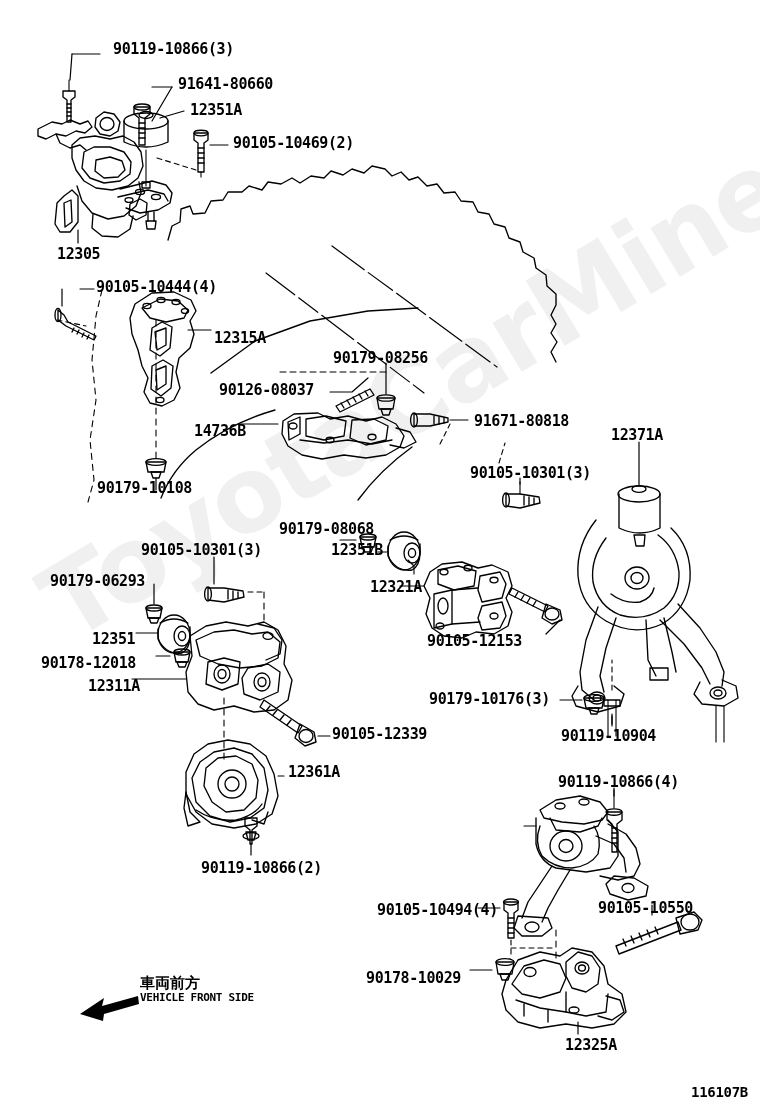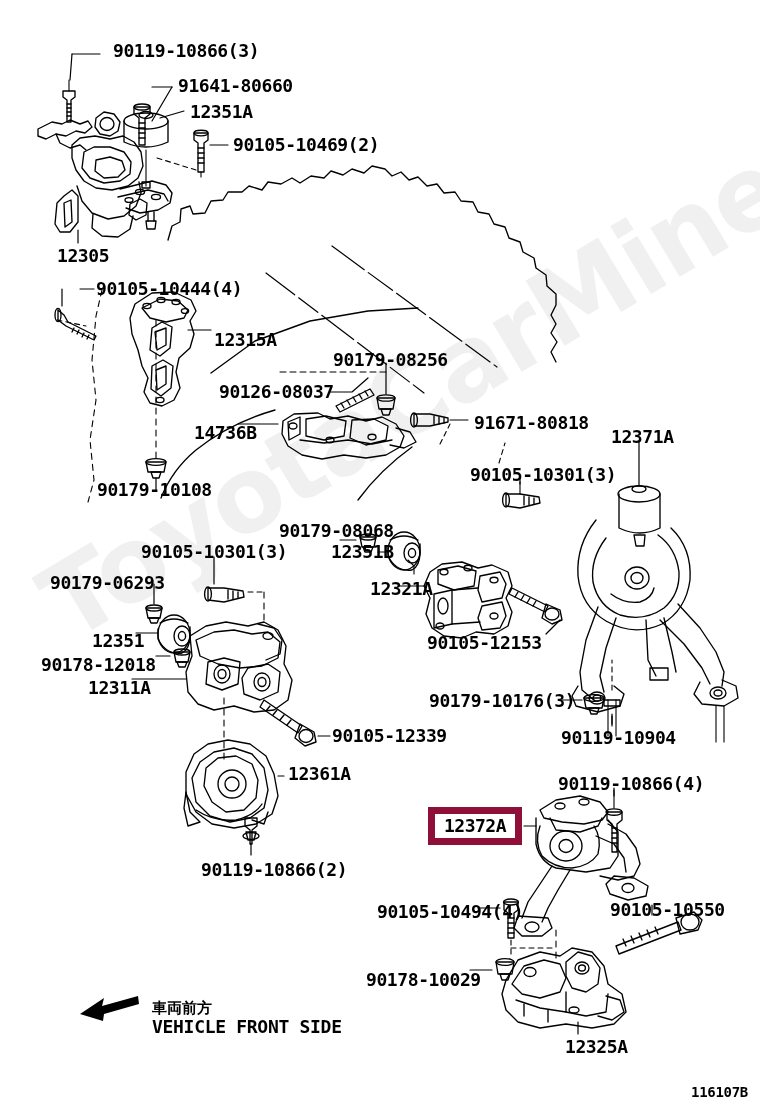--- a/index.html
+++ b/index.html
@@ -30,21 +30,21 @@
     color:#f0f0f0;
     white-space:nowrap;
     pointer-events:none;
     user-select:none;
   }
 
   
   .lbl{
     position:absolute;
     font-family:"DejaVu Sans Mono","Liberation Mono",monospace;
-    font-size:18px;
+    font-size:15px;
     font-weight:700;
     color:#000;
     white-space:nowrap;
     letter-spacing:-0.4px;
     line-height:1;
   }
 
   
   .hl-box{
     position:absolute;
@@ -56,31 +56,30 @@
   }
   .hl-box .hl-text{
     font-family:"DejaVu Sans Mono","Liberation Mono",monospace;
     font-size:18px;font-weight:700;color:#000;
     letter-spacing:-0.5px;line-height:1;
   }
 
   
   .front-note{
     position:absolute;
-    left:152px;top:975px;
+    left:140px;top:975px;
     line-height:1.12;
-    margin-top:25px;
   }
   .front-note .jp{
     font-family:"DejaVu Sans","Liberation Sans",sans-serif;
     font-size:15px;font-weight:700;color:#000;
   }
   .front-note .en{
     font-family:"DejaVu Sans Mono","Liberation Mono",monospace;
-    font-size:18px;font-weight:700;color:#000;letter-spacing:-0.3px;
+    font-size:11px;font-weight:700;color:#000;letter-spacing:-0.3px;
   }
   .front-arrow{position:absolute;left:78px;top:992px;}
 
   
   .diag-id{
     position:absolute;
     right:12px;bottom:12px;
     font-family:"DejaVu Sans Mono","Liberation Mono",monospace;
     font-size:14px;font-weight:700;color:#000;letter-spacing:-0.3px;
   }
@@ -545,27 +544,24 @@
   <div class="lbl" style="left:41px;top:656px;">90178-12018</div>
   <div class="lbl" style="left:88px;top:679px;">12311A</div>
   <div class="lbl" style="left:427px;top:634px;">90105-12153</div>
   <div class="lbl" style="left:429px;top:692px;">90179-10176(3)</div>
   <div class="lbl" style="left:332px;top:727px;">90105-12339</div>
   <div class="lbl" style="left:561px;top:729px;">90119-10904</div>
   <div class="lbl" style="left:288px;top:765px;">12361A</div>
   <div class="lbl" style="left:558px;top:775px;">90119-10866(4)</div>
   <div class="lbl" style="left:201px;top:861px;">90119-10866(2)</div>
   <div class="lbl" style="left:343px;top:903px;margin-left:34px;">90105-10494(4)</div>
-  <div class="lbl" style="left:598px;top:901px;margin-left:12px;">90105-10550</div>
+  <div class="lbl" style="left:598px;top:901px;">90105-10550</div>
   <div class="lbl" style="left:366px;top:971px;text-align:right;">90178-10029</div>
   <div class="lbl" style="left:565px;top:1038px;">12325A</div>
 
-  <div class="hl-box" style="left:428px;top:807px;width:94px;height:38px;">
-    <span class="hl-text">12372A</span>
-  </div>
 
   <div class="front-arrow">
     <svg width="62" height="30" viewBox="0 0 62 30" xmlns="http://www.w3.org/2000/svg">
       <path d="M2 22 L26 6 L24 14 L60 4 L61 12 L26 22 L25 29 Z" fill="#000"></path>
     </svg>
   </div>
   <div class="front-note">
     <div class="jp">車両前方</div>
     <div class="en">VEHICLE FRONT SIDE</div>
   </div>

